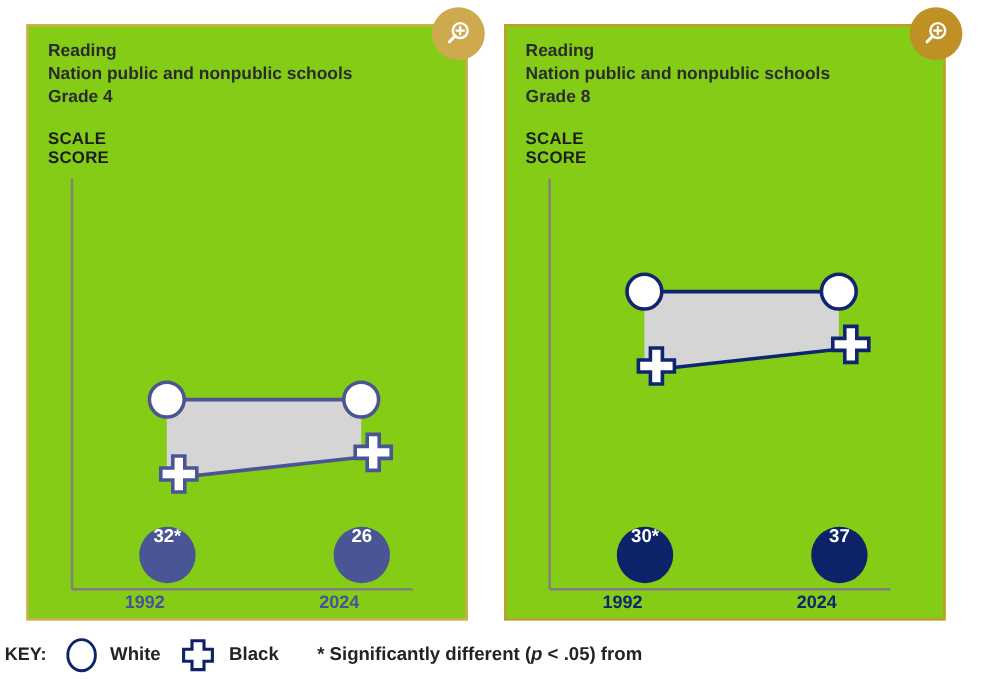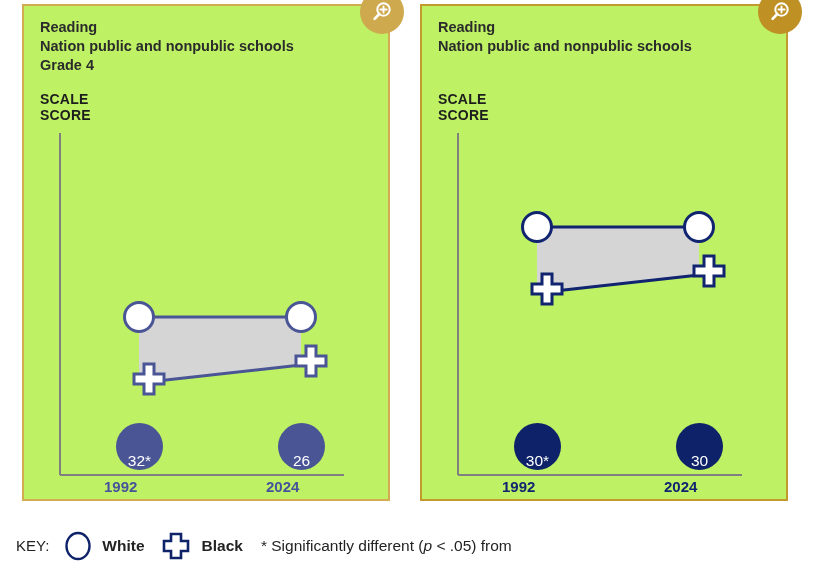--- a/index.html
+++ b/index.html
@@ -8,24 +8,24 @@
     width: 834px; height: 566px;
     background: #ffffff;
     font-family: "Liberation Sans", sans-serif;
     overflow: hidden;
   }
   #root { position: relative; width: 834px; height: 566px; }
 
   
   .panel {
     position: absolute;
-    top: 4px;
+    top: 20px;
     height: 497px;
     border: 2px solid #cfa94e;
-    background: #bef264;
+    background: #84cc16;
   }
   #panel-0 { left: 22px;  width: 368px; border-color: #d2ab52; }
   #panel-1 { left: 420px; width: 368px; border-color: #c39a2e; }
 
   .panel-title {
     position: absolute;
     left: 16px; top: 12px;
     font-size: 14.5px;
     font-weight: bold;
     color: #2b2b2b;
@@ -72,63 +72,63 @@
   #panel-0 .year-label { color: #46529a; }
   #panel-1 .year-label { color: #102470; }
   .year-0 { left: 80px; }
   .year-1 { left: 242px; }
 
   
   .sig-bubble {
     position: absolute;
     width: 47px; height: 47px;
     border-radius: 50%;
-    display: flex; align-items: flex-end; justify-content: center;
+    display: flex; align-items: flex-start; justify-content: center;
     color: #ffffff;
     font-size: 15.5px;
-    font-weight: normal;
+    font-weight: bold;
     top: 417px;
   }
   #panel-0 .sig-bubble { background: #4a5596; }
   #panel-1 .sig-bubble { background: #0d2268; }
   .sig-0 { left: 92px; }
   .sig-1 { left: 254px; }
 
   
   #key-row {
     position: absolute;
     left: 0; top: 525px;
     width: 834px; height: 41px;
     display: flex;
     align-items: center;
     white-space: nowrap;
     overflow: hidden;
   }
   .key-label {
     font-size: 15px;
-    font-weight: normal;
+    font-weight: bold;
     color: #232323;
-    margin-left: 16px;
+    margin-left: 4px;
   }
   .key-item {
     display: flex; align-items: center;
     margin-left: 14px;
     text-align: center;
   }
   .key-item .key-text {
     font-size: 15.5px;
     font-weight: bold;
     color: #232323;
     margin-left: 9px;
   }
   .key-note {
     font-size: 15.5px;
-    font-weight: normal;
+    font-weight: bold;
     color: #232323;
-    margin-left: 18px;
+    margin-left: 32px;
   }
   .key-note i { font-style: italic; }
 </style>
 </head>
 <body>
 
 <div id="root">
 
   <div class="panel" id="panel-0">
 
@@ -181,20 +181,21 @@
 
     <div class="year-label year-0">1992</div>
     <div class="year-label year-1">2024</div>
   </div>
 
   <div class="panel" id="panel-1">
 
     <div class="panel-title">
       <div>Reading</div>
       <div>Nation public and nonpublic schools</div>
+      <div>Grade 8</div>
     </div>
 
     <div class="scale-score">
       <div>SCALE</div>
       <div>SCORE</div>
     </div>
 
     <div class="zoom-badge">
       <svg width="24" height="24" viewBox="0 0 24 24">
         <circle cx="13.5" cy="9.5" r="6.2" fill="none" stroke="#ffffff" stroke-width="2"></circle>
@@ -219,21 +220,21 @@
 
         <path d="M 110,274 h 10 v -10 h 10 v 10 h 10 v 10 h -10 v 10 h -10 v -10 h -10 z" transform="translate(0,4)" fill="#ffffff" stroke="#102470" stroke-width="3"></path>
         <path d="M 272,256 h 10 v -10 h 10 v 10 h 10 v 10 h -10 v 10 h -10 v -10 h -10 z" transform="translate(0,4)" fill="#ffffff" stroke="#102470" stroke-width="3"></path>
       </svg>
     </div>
 
     <div class="sig-bubble sig-0">
       <span>30*</span>
     </div>
     <div class="sig-bubble sig-1">
-      <span>30</span>
+      <span>37</span>
     </div>
 
     <div class="year-label year-0">1992</div>
     <div class="year-label year-1">2024</div>
   </div>
 
   <div id="key-row">
     <span class="key-label">KEY:</span>
 
     <div class="key-item">

